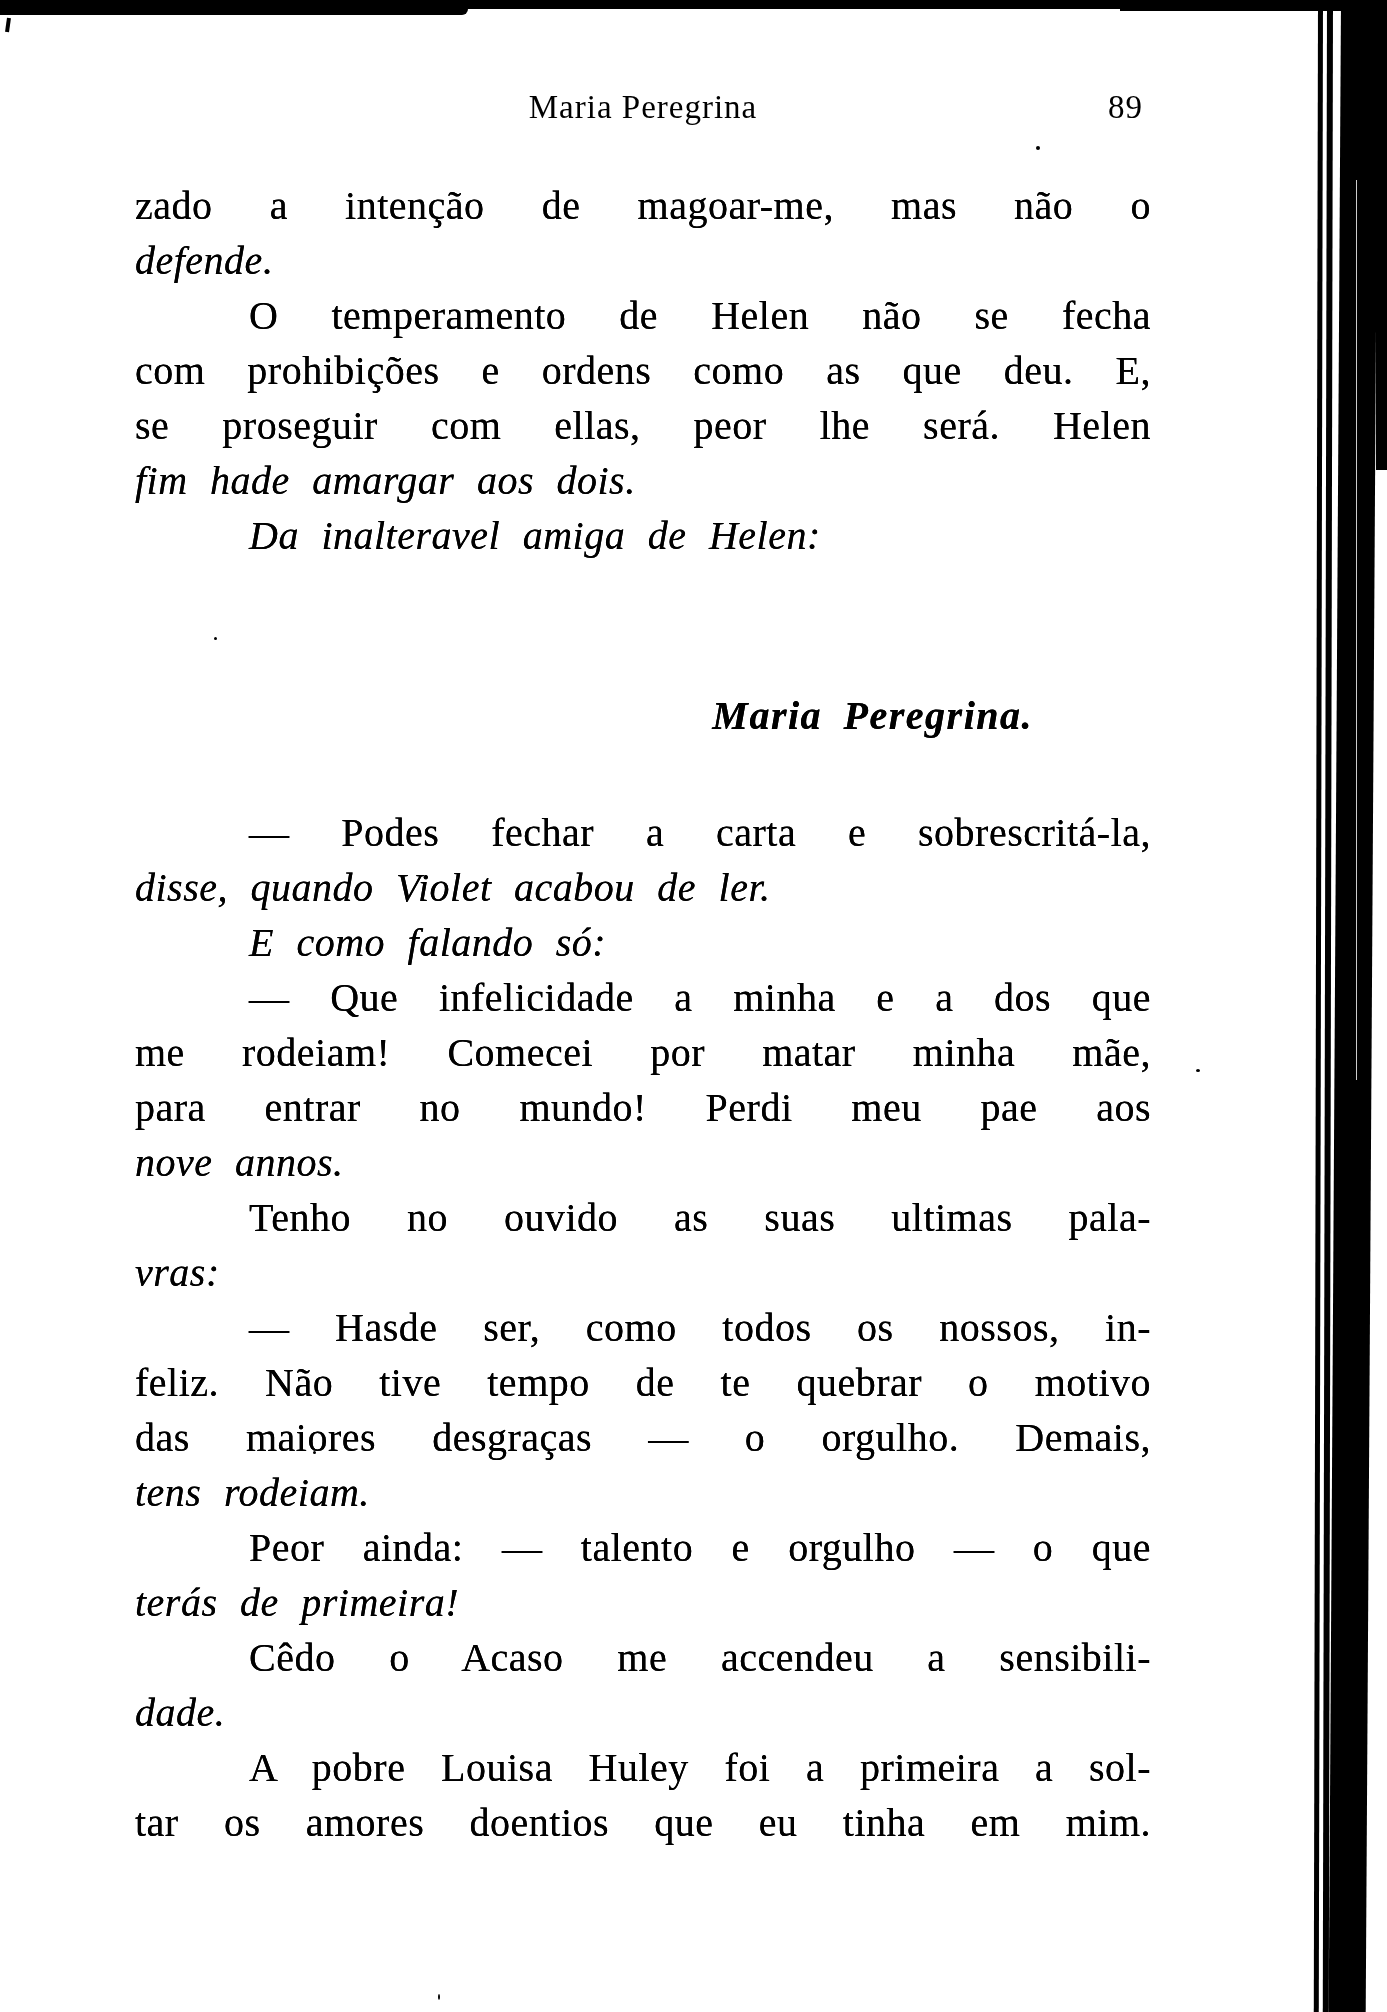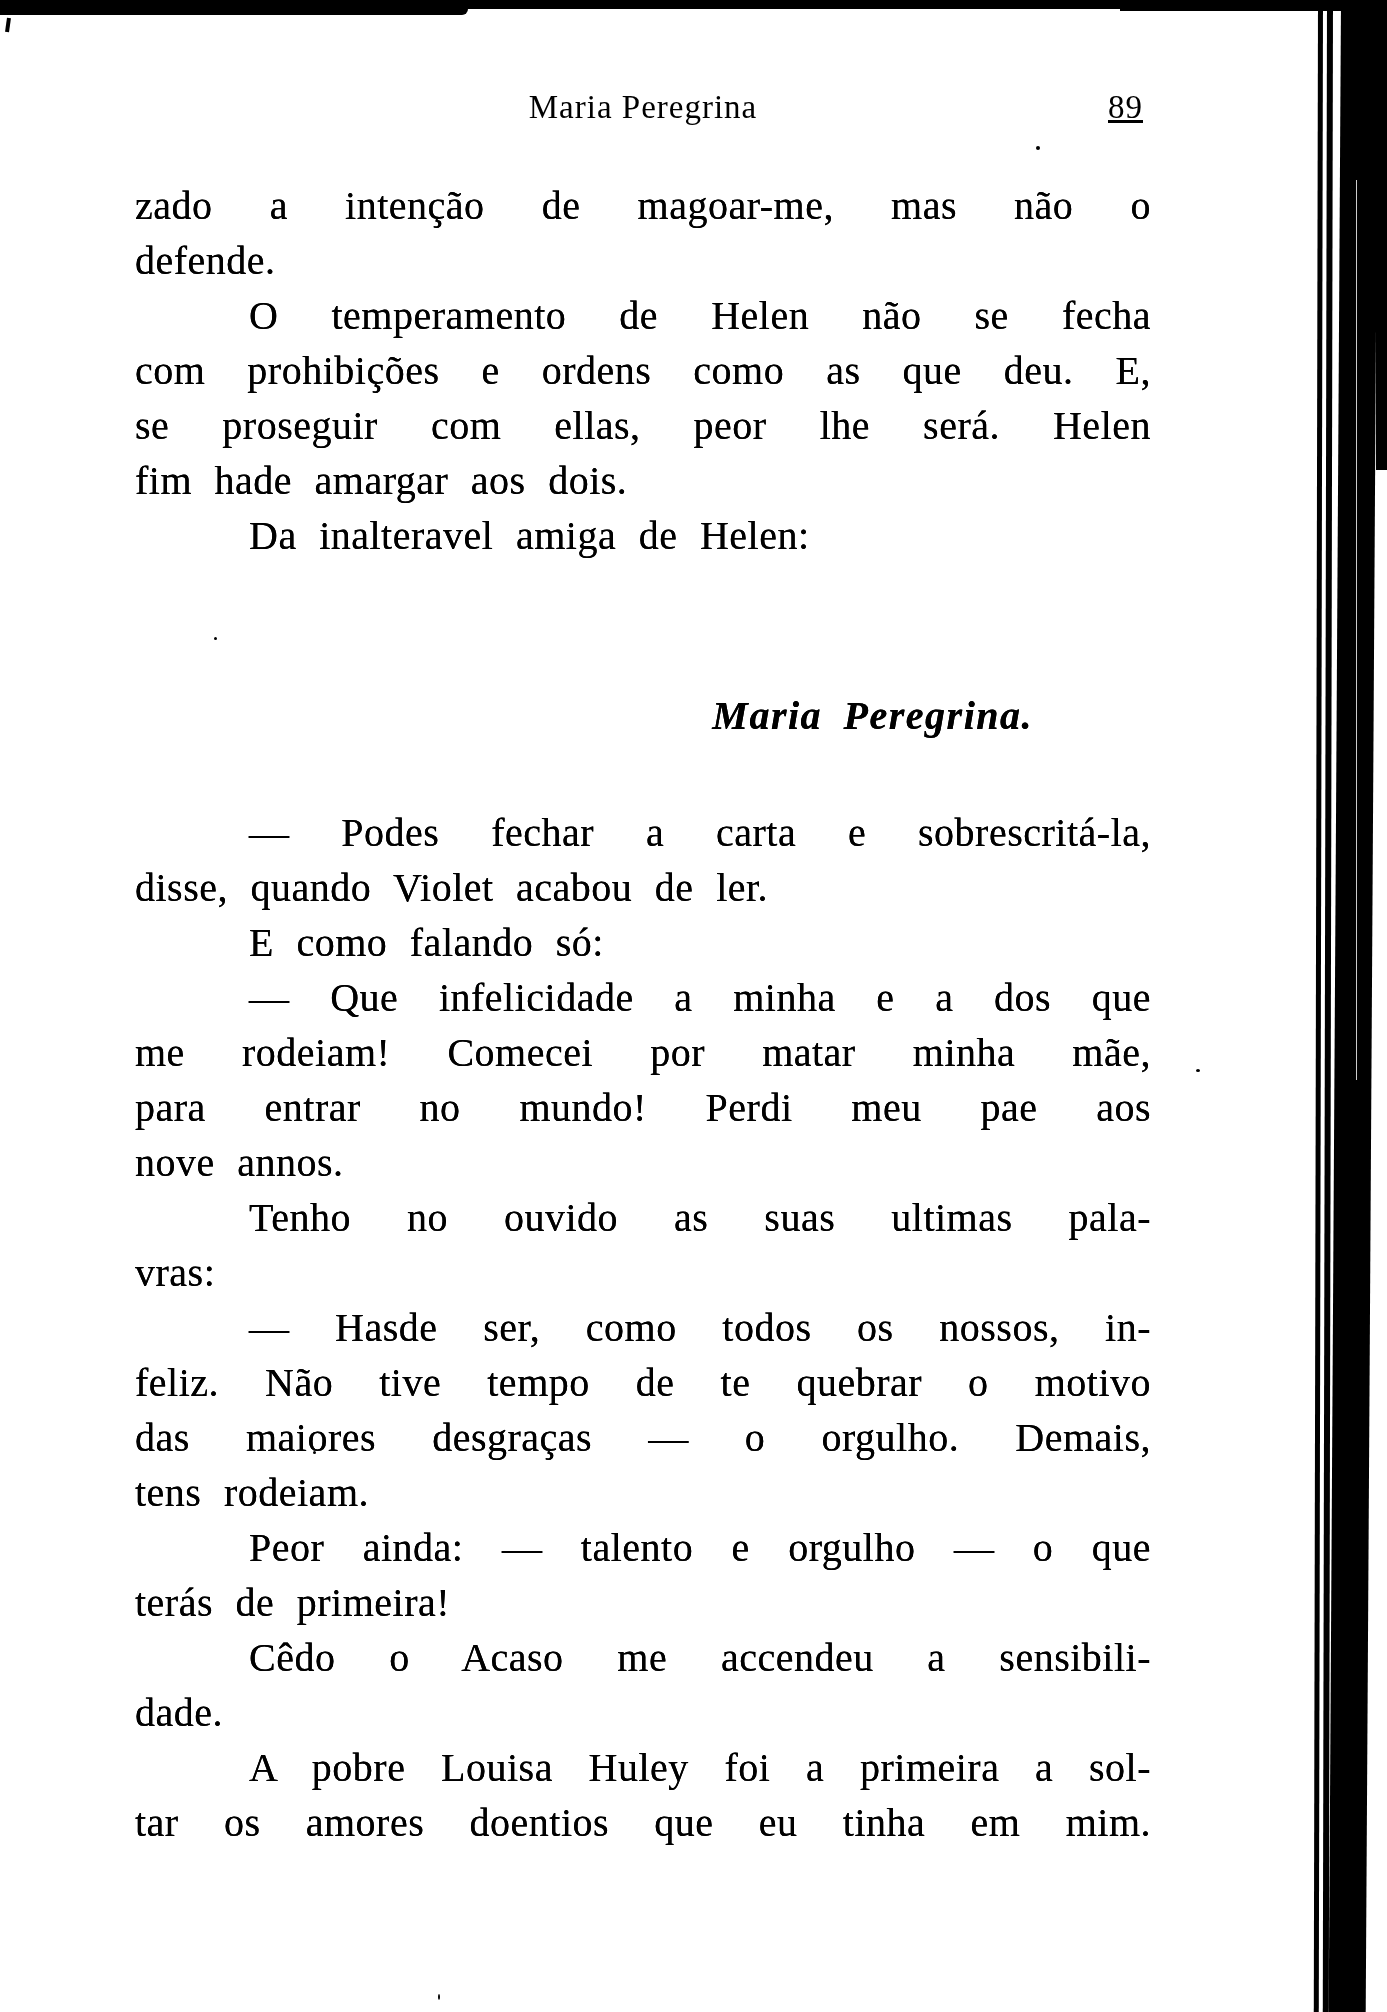--- a/index.html
+++ b/index.html
@@ -18,28 +18,28 @@
   .corner-mark{position:absolute;left:6px;top:18px;width:4px;height:14px;background:#000;transform:rotate(8deg);}
   .bind-stripe-a{position:absolute;left:1318px;top:0;width:5px;height:2012px;background:#000;transform:skewX(-0.12deg);transform-origin:top;}
   .bind-stripe-b{position:absolute;left:1327px;top:0;width:6px;height:2012px;background:#000;transform:skewX(-0.12deg);transform-origin:top;}
   .bind-wide{position:absolute;left:1341px;top:0;width:37px;height:2012px;background:#000;transform:skewX(-0.35deg);transform-origin:top;}
   .bind-edge{position:absolute;left:1376px;top:0;width:11px;height:470px;background:#000;}
   .bind-hairline{position:absolute;left:1356px;top:180px;width:1px;height:900px;background:#fff;opacity:.8;}
   .speck{position:absolute;background:#000;border-radius:50%;}
   
   .header{position:absolute;left:135px;top:84px;width:1016px;height:46px;line-height:46px;}
   .title{display:block;text-align:center;font-size:33px;letter-spacing:1px;}
-  .pagenum{position:absolute;right:8px;top:0;font-size:33px;letter-spacing:1px;text-decoration:underline;}
+  .pagenum{position:absolute;right:8px;top:0;font-size:33px;letter-spacing:1px;}
   
   .block{position:absolute;left:135px;width:1016px;font-size:40px;letter-spacing:.5px;text-shadow:0 0 .4px #000;}
   #letter-block{top:178px;}
   #narration-block{top:805px;}
   .line{height:55px;line-height:55px;white-space:nowrap;}
   .line.j{white-space:normal;text-align:justify;text-align-last:justify;word-spacing:.08em;overflow:hidden;}
-  .line.n{word-spacing:.3em;}
+  .line.n{word-spacing:.3em;font-style:italic;}
   .line.indent{padding-left:114px;box-sizing:border-box;}
   .signature{
     position:absolute;left:135px;top:688px;width:1016px;height:55px;line-height:55px;
     box-sizing:border-box;padding-right:118px;
     text-align:right;font-style:italic;font-size:40px;letter-spacing:1.5px;word-spacing:.25em;
     text-shadow:0 0 .4px #000;
     font-weight:bold;
   }
 </style>
 </head>

